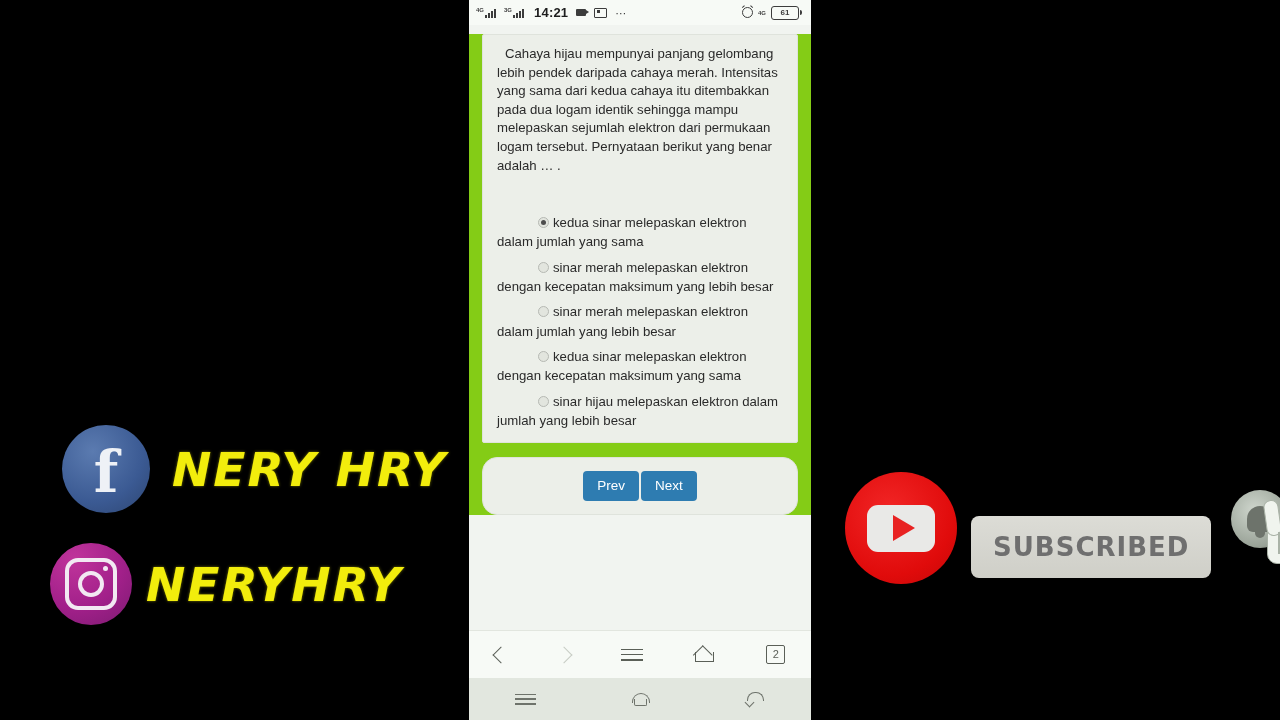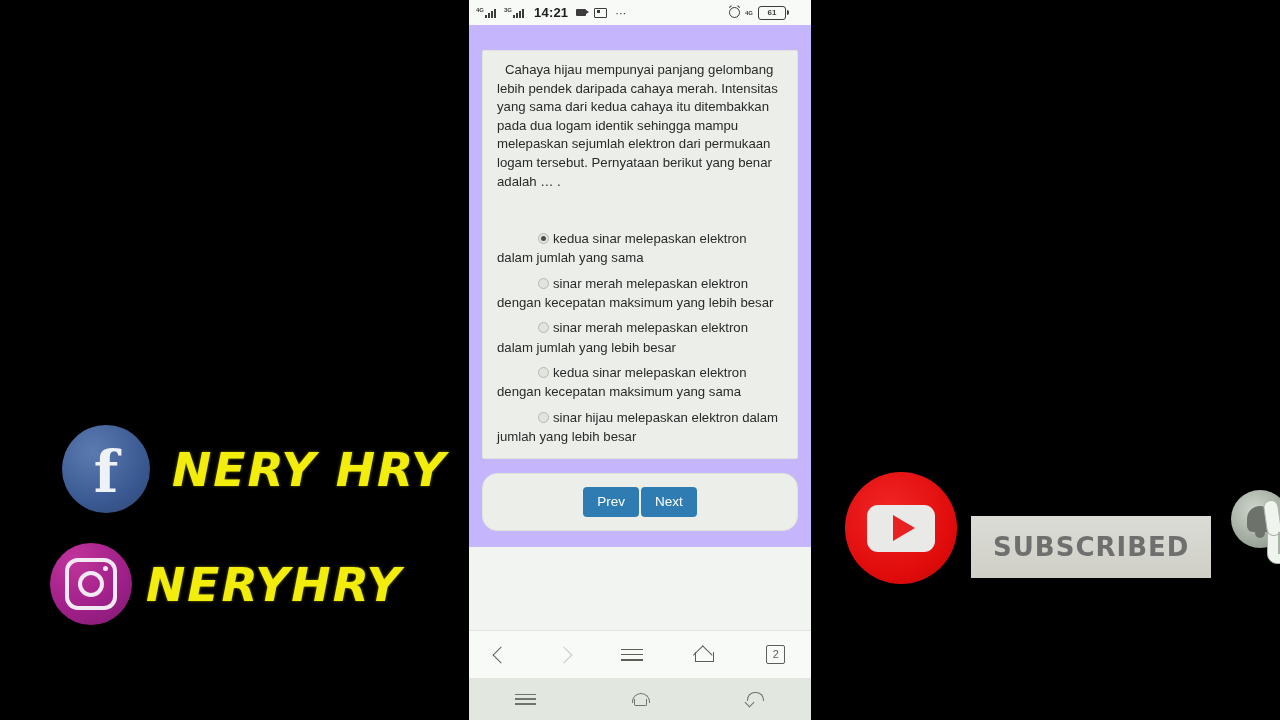--- a/index.html
+++ b/index.html
@@ -5,21 +5,21 @@
   html,body{margin:0;padding:0;background:#000;}
   body{width:1280px;height:720px;overflow:hidden;font-family:"Liberation Sans",sans-serif;}
   #stage{position:relative;width:1280px;height:720px;background:#000;}
 
   
   #phone{position:absolute;left:469px;top:0;width:342px;height:720px;background:#f1f4f0;overflow:hidden;}
 
   
   .statusbar{position:relative;height:25px;background:#f7faf6;display:flex;align-items:center;padding:0 7px;}
   .sb-left{display:flex;align-items:center;gap:8px;}
-  .sb-right{position:absolute;right:25px;top:0;height:25px;display:flex;align-items:center;gap:5px;}
+  .sb-right{position:absolute;right:12px;top:0;height:25px;display:flex;align-items:center;gap:5px;}
   .sig{display:flex;align-items:flex-end;gap:1px;height:11px;}
   .sig i{display:block;width:2px;background:#3c3c3c;}
   .sig i:nth-child(1){height:3px;}
   .sig i:nth-child(2){height:5px;}
   .sig i:nth-child(3){height:7px;}
   .sig i:nth-child(4){height:9px;}
   .sig-wrap{display:flex;align-items:flex-start;}
   .gtag{font-size:6px;color:#3c3c3c;line-height:6px;font-weight:bold;margin-right:1px;}
   .clock{font-size:13px;color:#1d1d1d;font-weight:bold;letter-spacing:.2px;margin-left:2px;}
   .camicon{width:10px;height:7px;background:#3c3c3c;border-radius:1px;position:relative;}
@@ -31,21 +31,21 @@
   .alarm:before,.alarm:after{content:"";position:absolute;width:3px;height:1.4px;background:#3c3c3c;top:-2px;}
   .alarm:before{left:-1px;transform:rotate(-40deg);}
   .alarm:after{right:-1px;transform:rotate(40deg);}
   .netsmall{display:flex;flex-direction:column;align-items:center;line-height:6px;}
   .netsmall span{font-size:6px;font-weight:bold;color:#3c3c3c;}
   .batt{width:26px;height:12px;border:1.4px solid #3c3c3c;border-radius:3px;display:flex;align-items:center;justify-content:center;position:relative;}
   .batt:after{content:"";position:absolute;right:-3.5px;top:3px;width:2px;height:5px;background:#3c3c3c;border-radius:0 2px 2px 0;}
   .batt span{font-size:8px;font-weight:bold;color:#3c3c3c;}
 
   
-  .web{background:#c4b5fd;padding:16px 13px;}
+  .web{background:#84cc16;padding:0 13px;}
   .panel{background:#ecefe9;border:1px solid #dfe3dc;border-radius:2px;}
   .qpanel{margin-top:9px;padding:10px 14px 12px 14px;}
   .qtext{font-size:13.2px;line-height:18.6px;color:#2a2a2a;text-indent:8px;margin:0;}
   .opts{margin-top:38px;}
   .opt{font-size:13.2px;line-height:19.3px;color:#2a2a2a;margin-bottom:6px;position:relative;}
   .opt:last-child{margin-bottom:0;}
   .radio{display:inline-block;width:11px;height:11px;border-radius:50%;border:1px solid #b6b9b3;background:#e2e5de;vertical-align:-1px;margin-right:4px;margin-left:41px;position:relative;box-sizing:border-box;}
   .radio.sel:after{content:"";position:absolute;left:2px;top:2px;width:5px;height:5px;border-radius:50%;background:#4d4d4d;}
   .navpanel{margin-top:14px;padding:13px 0;text-align:center;border-radius:15px;}
   .btn{display:inline-block;background:#2e7cb1;color:#fff;font-size:13.5px;padding:7px 14px 8px;border:none;border-radius:4px;margin:0 1px;cursor:pointer;font-family:"Liberation Sans",sans-serif;}
@@ -87,21 +87,21 @@
   .ig-glyph:after{content:"";position:absolute;right:5px;top:4px;width:5px;height:5px;border-radius:50%;background:#f2e9f2;}
   .wmtext{color:#f2ed0c;font-family:"DejaVu Sans",sans-serif;font-weight:bold;font-style:italic;letter-spacing:2px;text-shadow:0 0 3px rgba(242,237,12,.5);}
   #fb-text{font-size:47px;margin-left:22px;}
   #ig-text{font-size:47px;margin-left:14px;}
 
   
   #yt-group{position:absolute;left:845px;top:472px;display:flex;align-items:center;}
   #yt-circle{width:112px;height:112px;border-radius:50%;background:radial-gradient(circle at 40% 35%,#f22626,#e00b0b 65%,#c20707);display:flex;align-items:center;justify-content:center;}
   .yt-box{width:68px;height:47px;background:#e9e9e7;border-radius:11px;display:flex;align-items:center;justify-content:center;}
   .yt-play{width:0;height:0;border-left:22px solid #e82222;border-top:13px solid transparent;border-bottom:13px solid transparent;margin-left:6px;}
-  #subbtn{margin-left:14px;background:linear-gradient(180deg,#dcdcd6,#cfcfc8);border-radius:0;padding:16px 22px;box-shadow:2px 3px 4px rgba(0,0,0,.45);margin-top:37px;}
+  #subbtn{margin-left:14px;background:linear-gradient(180deg,#dcdcd6,#cfcfc8);border-radius:8px;padding:16px 22px;box-shadow:2px 3px 4px rgba(0,0,0,.45);margin-top:37px;}
   #subbtn span{font-family:"DejaVu Sans",sans-serif;font-size:26px;font-weight:bold;color:#6f6f6f;letter-spacing:1px;}
   #bell-wrap{margin-left:18px;position:relative;width:76px;height:88px;}
   #bell{position:absolute;left:2px;top:6px;width:58px;height:58px;border-radius:50%;background:radial-gradient(circle at 40% 35%,#cfd6cd,#9aa398 70%,#6f766d);display:flex;align-items:center;justify-content:center;}
   .bell-glyph{width:26px;height:26px;border-radius:50% 50% 6px 6px;background:#6d736b;position:relative;}
   .bell-glyph:after{content:"";position:absolute;left:8px;bottom:-6px;width:10px;height:6px;border-radius:0 0 6px 6px;background:#6d736b;}
   #hand{position:absolute;left:30px;top:18px;width:44px;height:62px;}
   .hand-palm{position:absolute;left:8px;top:20px;width:32px;height:40px;background:#f0f4ee;border-radius:7px 7px 10px 10px;border:1.5px solid #aab3a7;}
   .hand-finger{position:absolute;left:6px;top:-2px;width:13px;height:34px;background:#f0f4ee;border-radius:7px;border:1.5px solid #aab3a7;transform:rotate(-8deg);}
   .hand-lines{position:absolute;left:19px;top:30px;width:18px;height:24px;}
   .hand-lines i{position:absolute;top:0;width:1.6px;height:22px;background:#aab3a7;}

